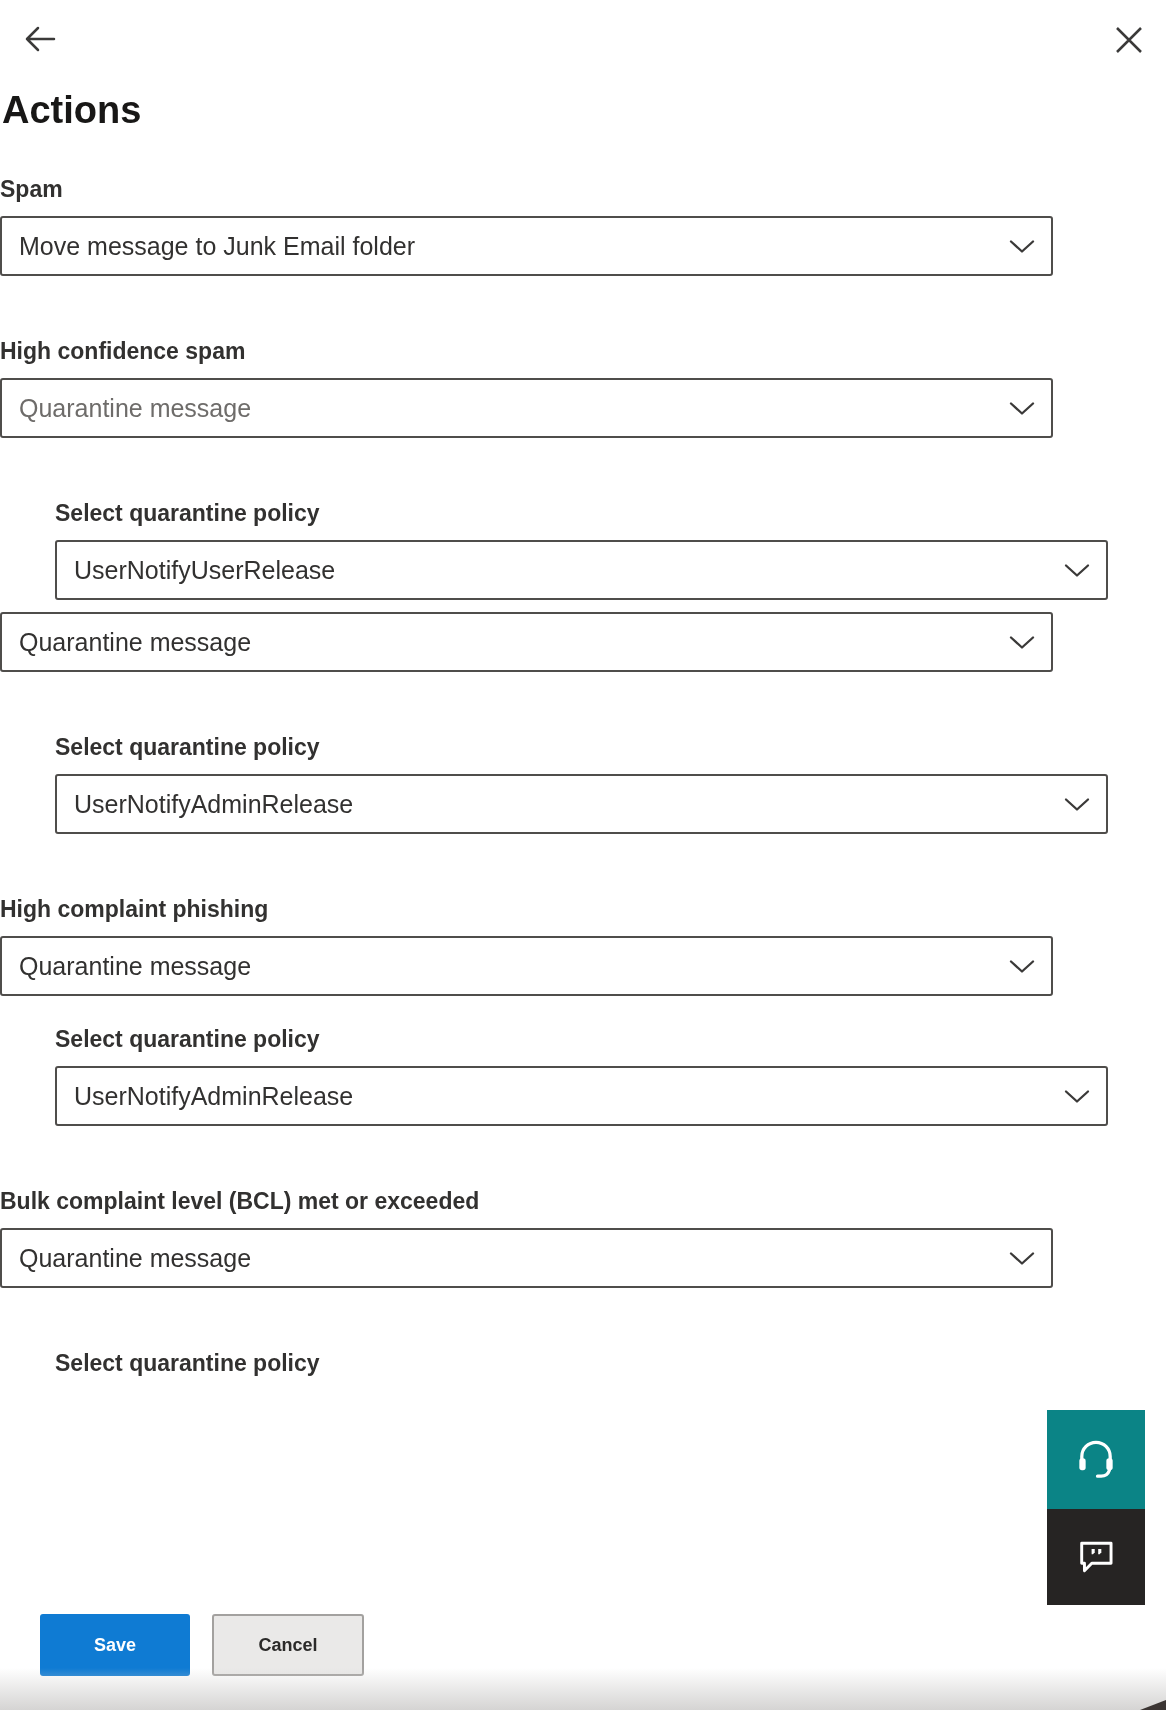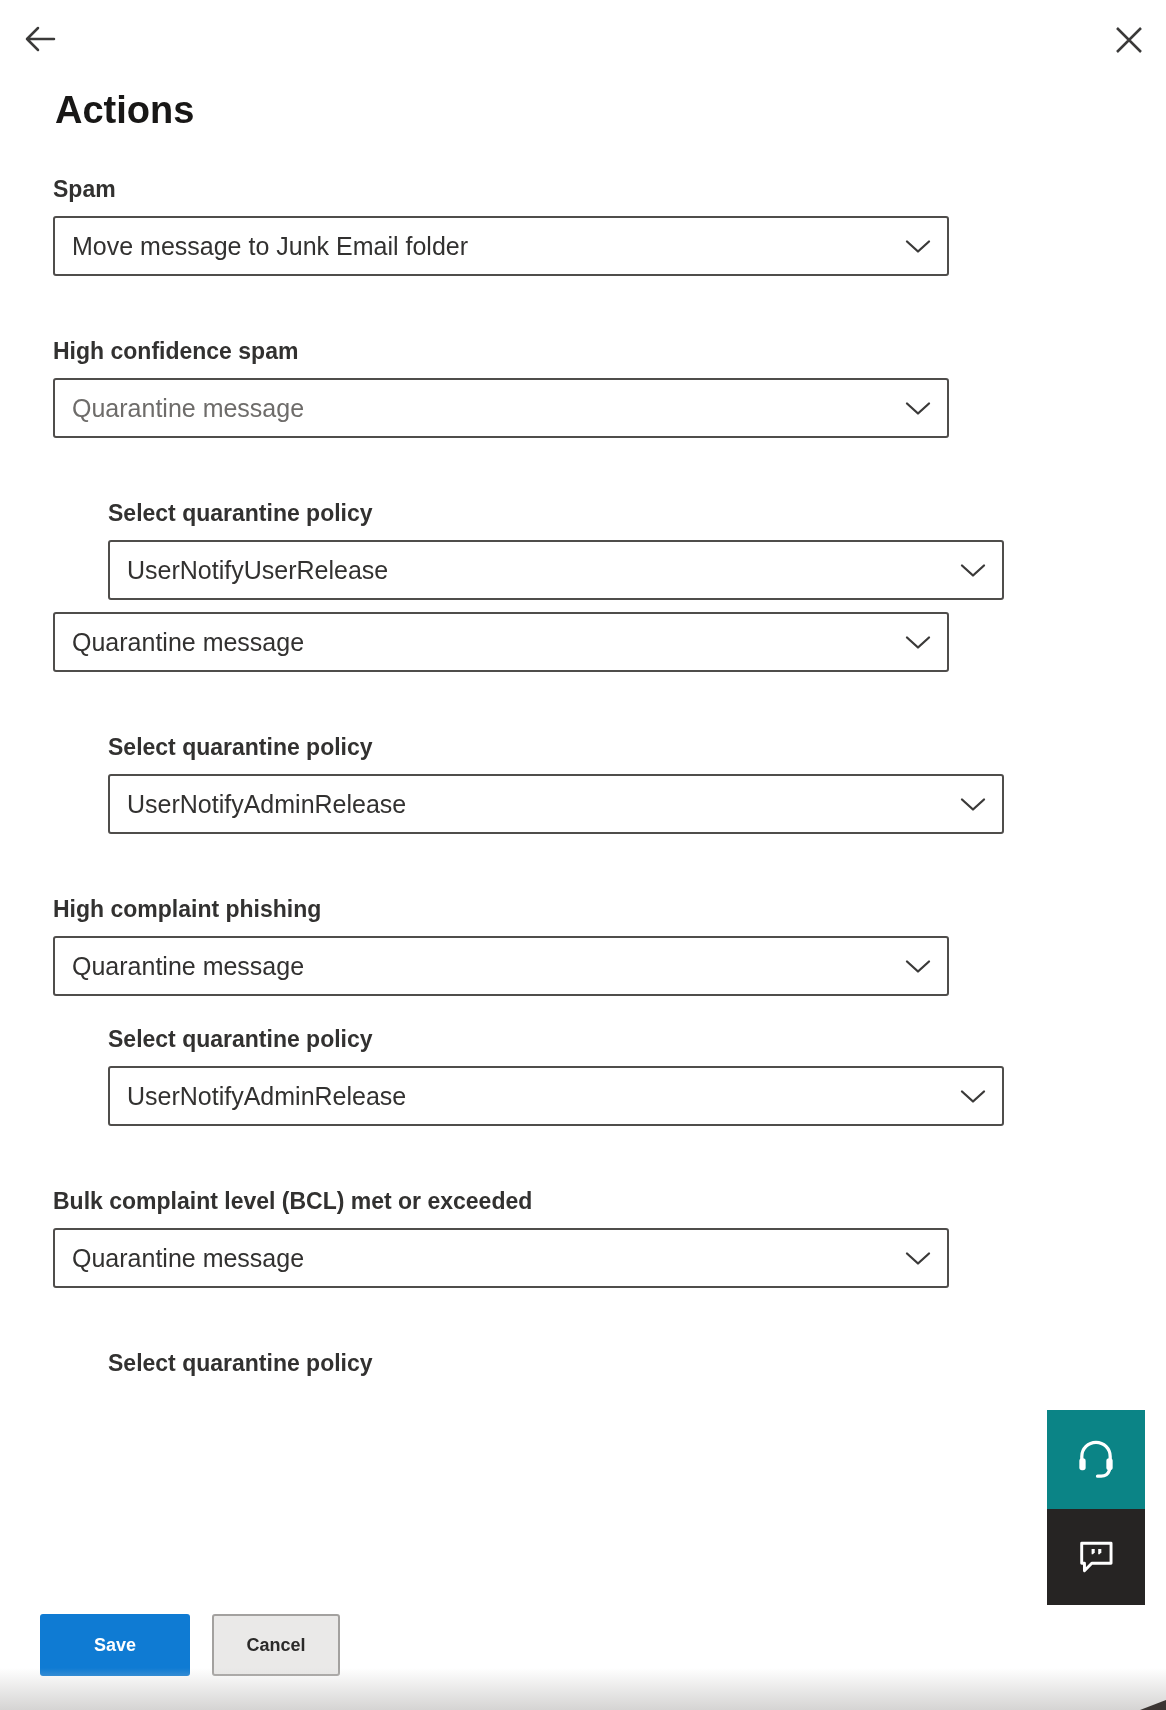--- a/index.html
+++ b/index.html
@@ -24,39 +24,38 @@
     width: 34px; height: 34px;
     background: none; border: none; cursor: pointer;
     display: flex; align-items: center; justify-content: center;
   }
 
   
   .content {
     position: absolute; top: 0; left: 0;
     width: 1166px; height: 1592px;
     overflow: hidden;
-    padding-left: 53px;
   }
   .page-title {
     margin: 88px 0 0 2px;
     font-size: 38px; line-height: 44px;
     font-weight: 700;
     color: #181716;
   }
   .field-label {
     margin-top: 60px;
     font-size: 23px; line-height: 30px;
     font-weight: 600;
     color: #323130;
   }
   .field-label.first { margin-top: 42px; }
   .field-label.after-note { margin-top: 28px; }
   .dropdown {
     margin-top: 12px;
-    width: 896px; height: 60px;
+    width: 1053px; height: 60px;
     border: 2px solid #4f4d4b;
     border-radius: 3px;
     background: #fff;
     display: flex; align-items: center;
     padding: 0 60px 0 17px;
     font-size: 25px;
     color: #323130;
     position: relative;
     cursor: pointer;
   }
@@ -85,21 +84,21 @@
     font-family: "Liberation Sans", sans-serif;
     font-size: 18px; font-weight: 600;
     border-radius: 3px;
     cursor: pointer;
   }
   .btn-save {
     left: 40px; width: 150px;
     background: #0f7bd3; color: #ffffff; border: none;
   }
   .btn-cancel {
-    left: 212px; width: 128px;
+    left: 212px; width: 152px;
     background: #eae9e8; color: #2b2a29;
     border: 2px solid #a3a19f;
   }
   .bottom-fade {
     position: absolute; left: 0; bottom: 0;
     width: 1166px; height: 42px;
     background: linear-gradient(180deg, rgba(214,213,212,0) 0%, #d5d4d3 100%);
     pointer-events: none;
   }
   .corner-wedge {

